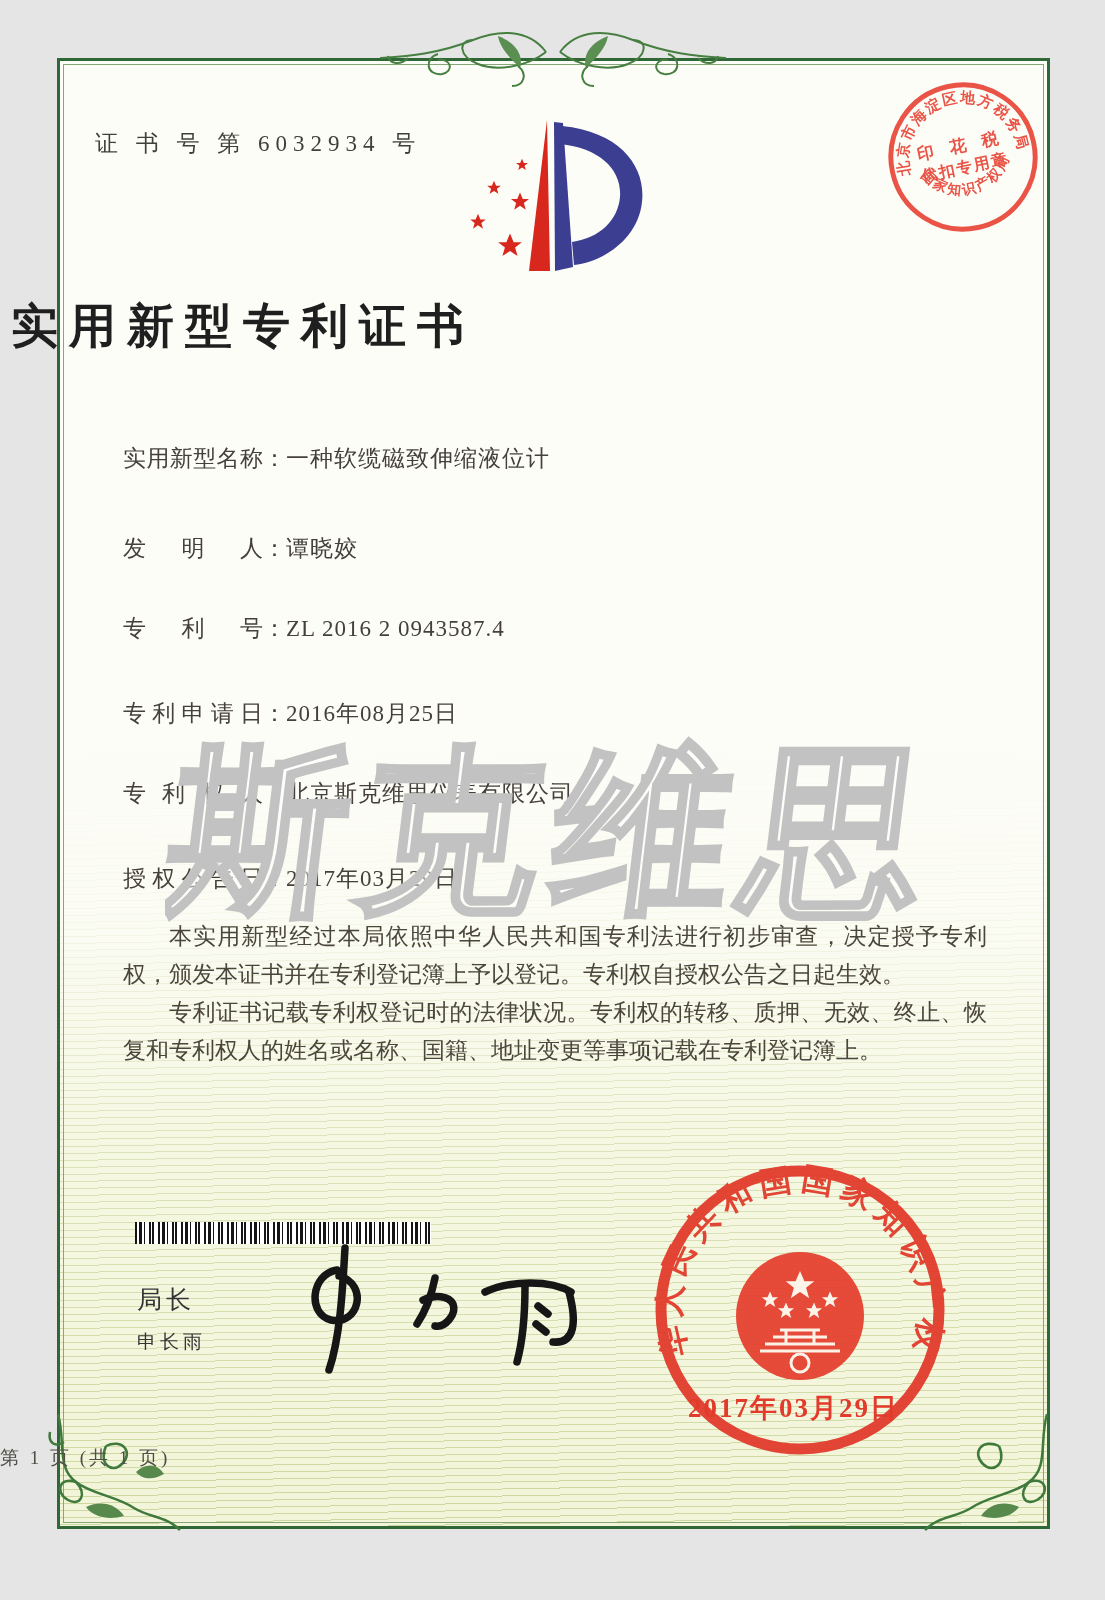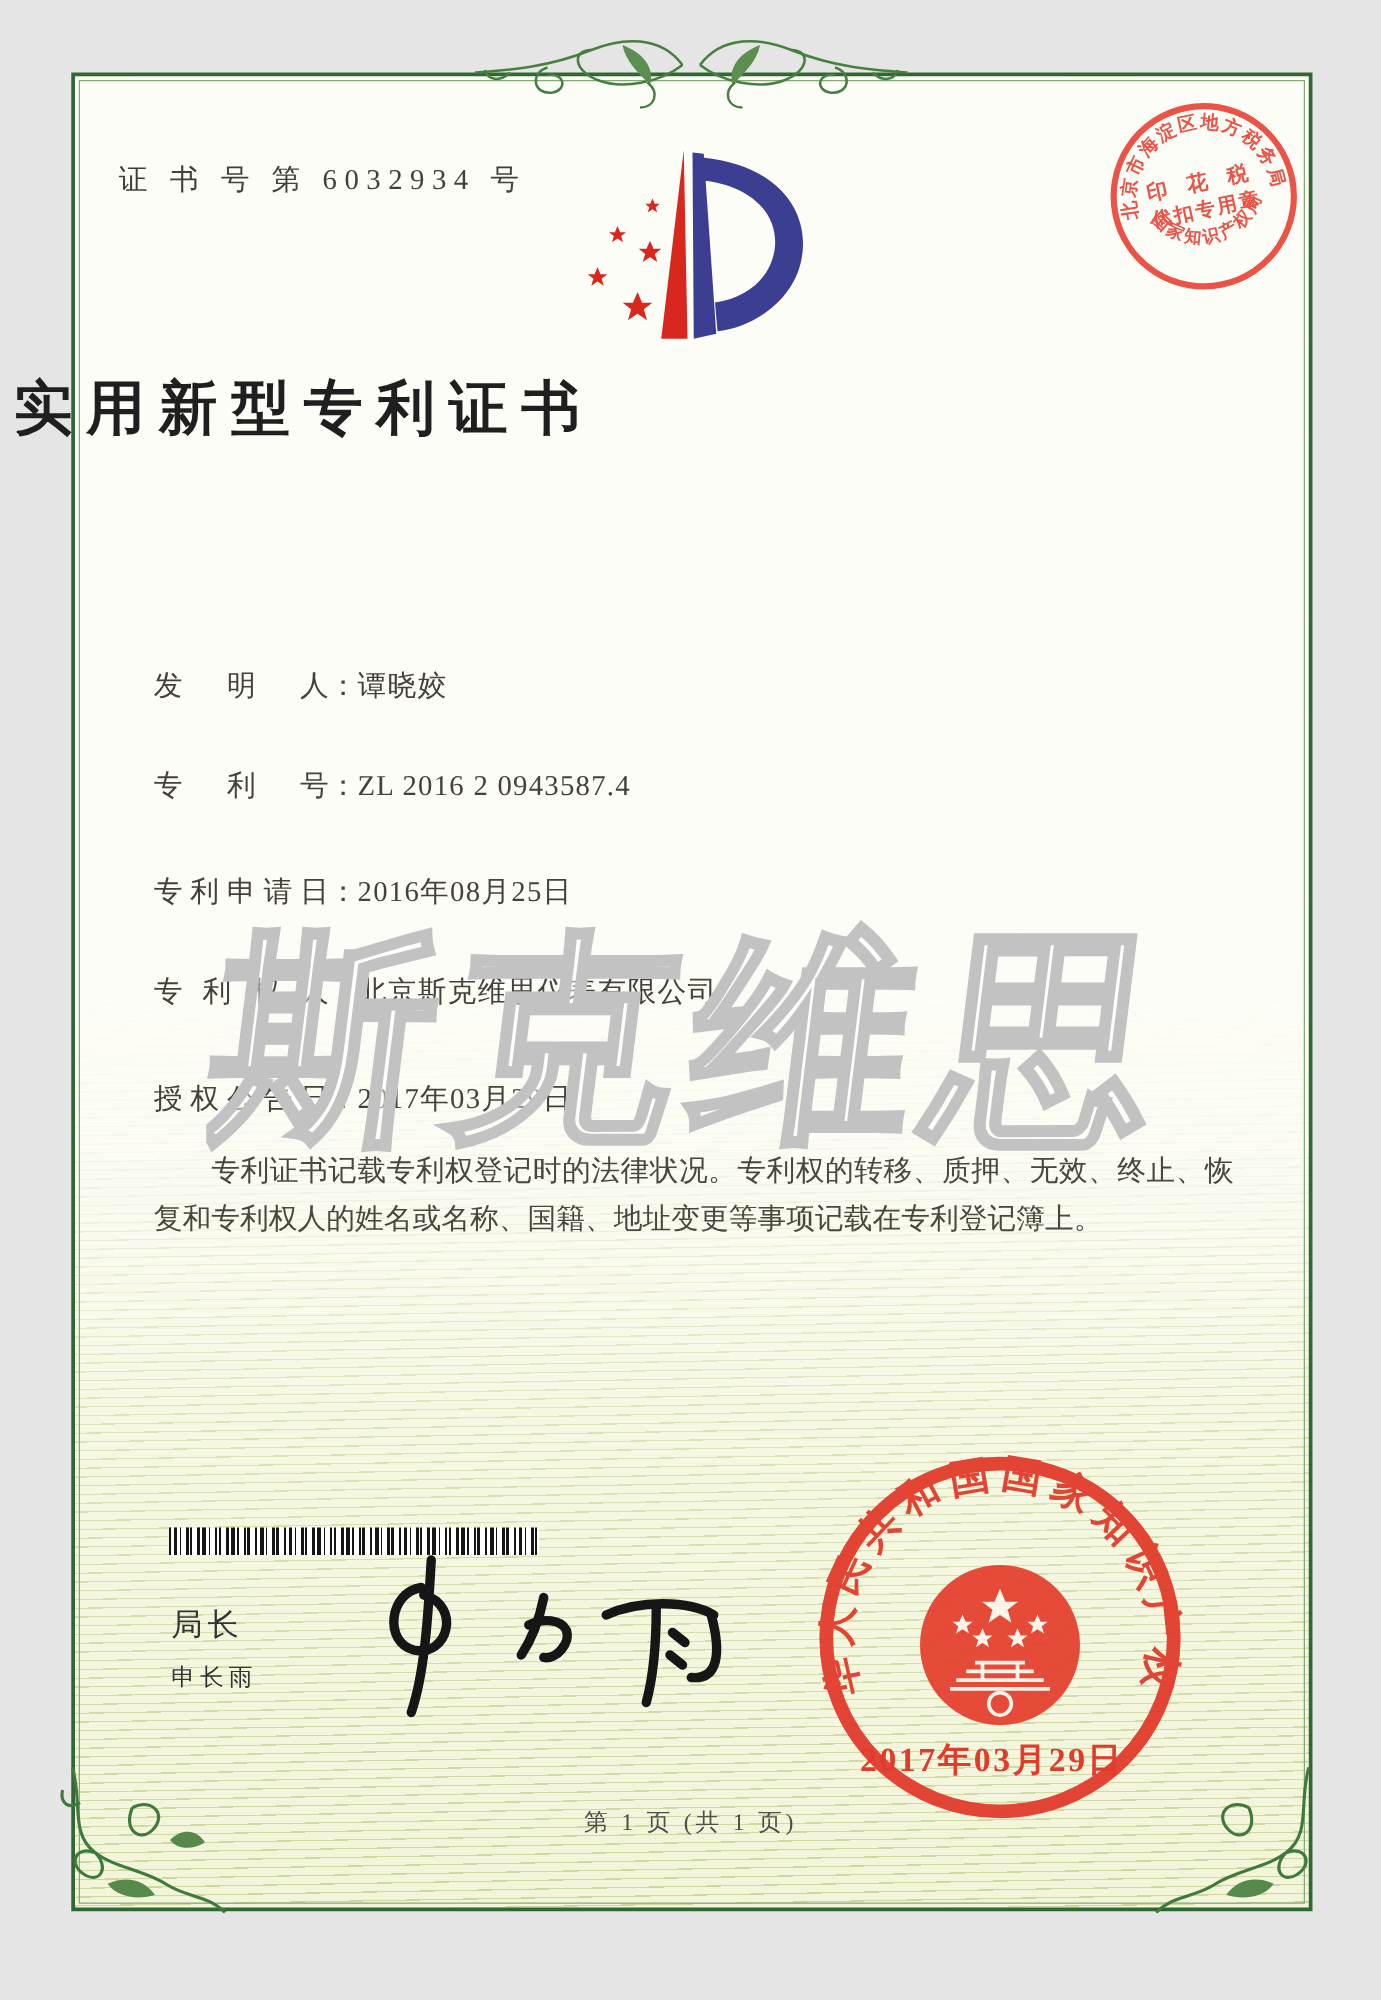--- a/index.html
+++ b/index.html
@@ -51,21 +51,21 @@
   }
   .issuer-title{position:absolute;left:137px;top:1283px;font-size:25px;color:#333;letter-spacing:4px;}
   .issuer-name{position:absolute;left:137px;top:1329px;font-size:19px;color:#333;letter-spacing:4px;}
   .signature{position:absolute;left:285px;top:1240px;z-index:7;}
   .seal{position:absolute;left:650px;top:1160px;z-index:6;opacity:0.94;}
   .seal-date{
     position:absolute;left:688px;top:1390px;z-index:9;
     font-size:27px;color:#e23a2b;letter-spacing:2px;font-weight:bold;white-space:nowrap;
   }
   .footer{
-    position:absolute;left:0;top:1445px;width:100%;text-align:center;
+    position:absolute;left:0;top:1445px;width:100%;
     font-size:19px;color:#4f4f48;letter-spacing:3px;z-index:4;
   }
   .tax-stamp{position:absolute;left:884px;top:78px;z-index:8;transform:rotate(-12deg);opacity:0.93;}
   .orn-top{position:absolute;left:378px;top:6px;z-index:3;}
   .orn-bl{position:absolute;left:46px;top:1412px;z-index:3;}
   .orn-br{position:absolute;left:919px;top:1412px;z-index:3;transform:scaleX(-1);}
   .content{position:absolute;inset:0;z-index:3;}
 </style>
 </head>
 <body>
@@ -124,37 +124,41 @@
         <polygon points="97,10 79,161 100,161"></polygon>
       </g>
       <g fill="#3c3e92">
         <polygon points="104,12 105,161 123,157 113,13"></polygon>
         <path d="M112,16 C172,22 196,58 192,92 C188,130 152,152 124,155 L122,132 C150,128 168,110 170,87 C172,60 150,38 110,34 Z"></path>
       </g>
     </svg>
 
     <div class="title">实用新型专利证书</div>
 
+    <div class="field" style="top:443px">
+      <span class="flabel">实用新型名称</span><span class="fcolon">：</span><span class="fvalue">一种软缆磁致伸缩液位计</span>
+    </div>
     <div class="field" style="top:533px">
       <span class="flabel">发明人</span><span class="fcolon">：</span><span class="fvalue">谭晓姣</span>
     </div>
     <div class="field" style="top:613px">
       <span class="flabel">专利号</span><span class="fcolon">：</span><span class="fvalue">ZL 2016 2 0943587.4</span>
     </div>
     <div class="field" style="top:698px">
       <span class="flabel">专利申请日</span><span class="fcolon">：</span><span class="fvalue">2016年08月25日</span>
     </div>
     <div class="field" style="top:778px">
       <span class="flabel">专利权人</span><span class="fcolon">：</span><span class="fvalue">北京斯克维思仪表有限公司</span>
     </div>
     <div class="field" style="top:863px">
       <span class="flabel">授权公告日</span><span class="fcolon">：</span><span class="fvalue">2017年03月29日</span>
     </div>
 
     <div class="bodytext">
+      <p>本实用新型经过本局依照中华人民共和国专利法进行初步审查，决定授予专利权，颁发本证书并在专利登记簿上予以登记。专利权自授权公告之日起生效。</p>
       <p>专利证书记载专利权登记时的法律状况。专利权的转移、质押、无效、终止、恢复和专利权人的姓名或名称、国籍、地址变更等事项记载在专利登记簿上。</p>
     </div>
 
     <div class="barcode"></div>
 
     <div class="issuer-title">局长</div>
     <div class="issuer-name">申长雨</div>
 
     <div class="footer">第 1 页 (共 1 页)</div>
   </div>

